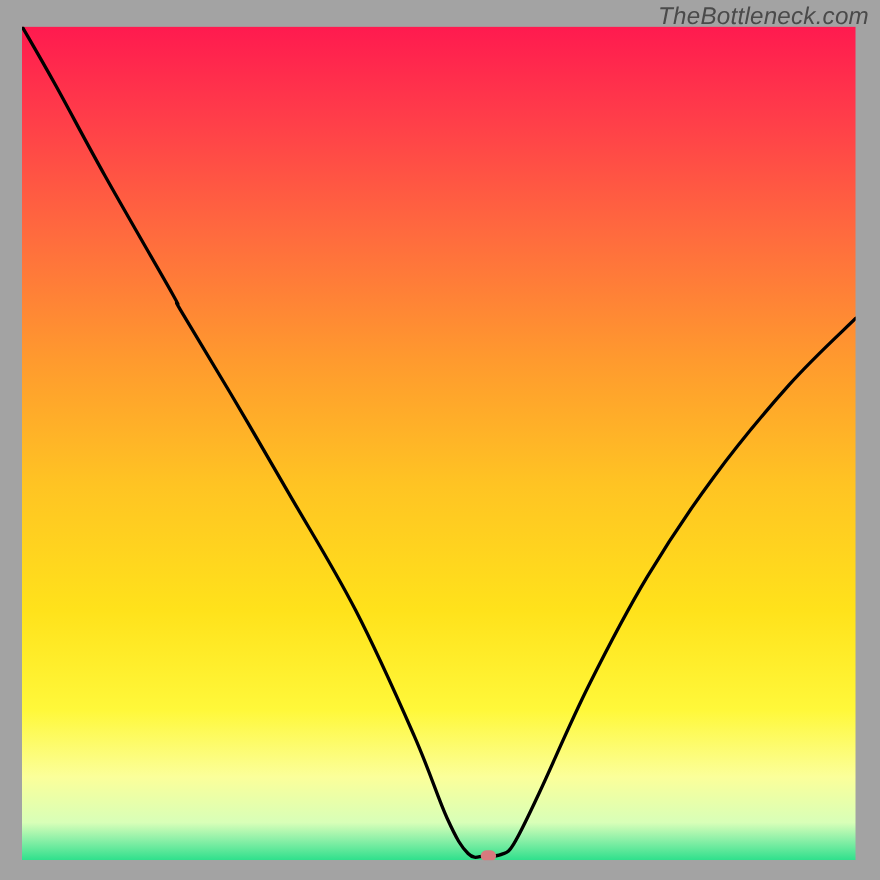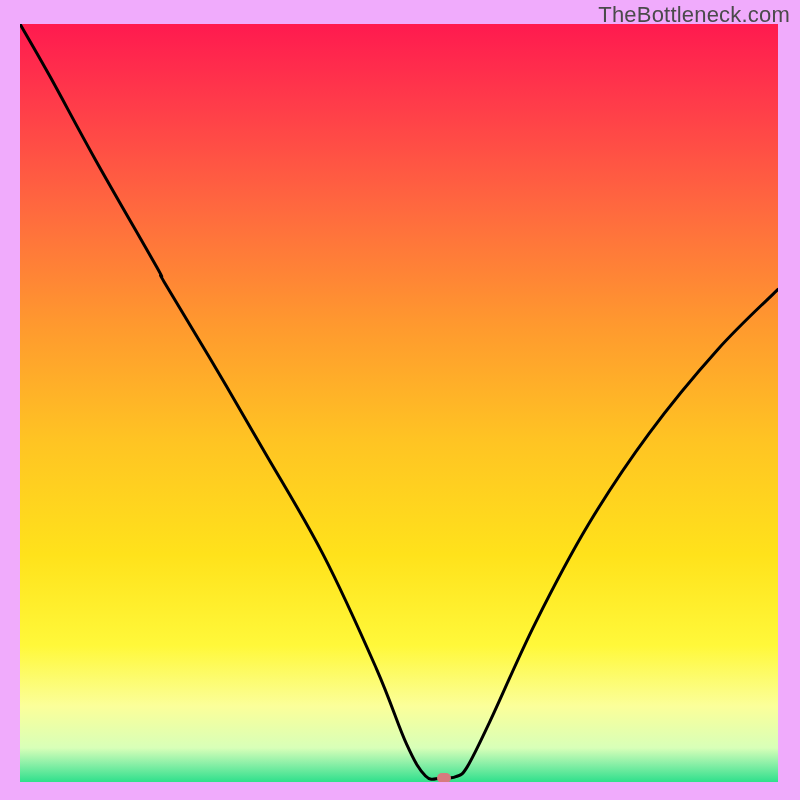--- a/index.html
+++ b/index.html
@@ -9,21 +9,22 @@
     height: 800px;
     background: #000;
     overflow: hidden;
   }
   .frame {
     position: absolute;
     left: 0;
     top: 0;
     width: 800px;
     height: 800px;
-    background: #f0abfc;
+    background: #a3a3a3;
+    font-style: italic;
   }
   .plot {
     position: absolute;
     left: 20px;
     top: 24px;
     width: 758px;
     height: 758px;
     overflow: hidden;
   }
   .watermark {

